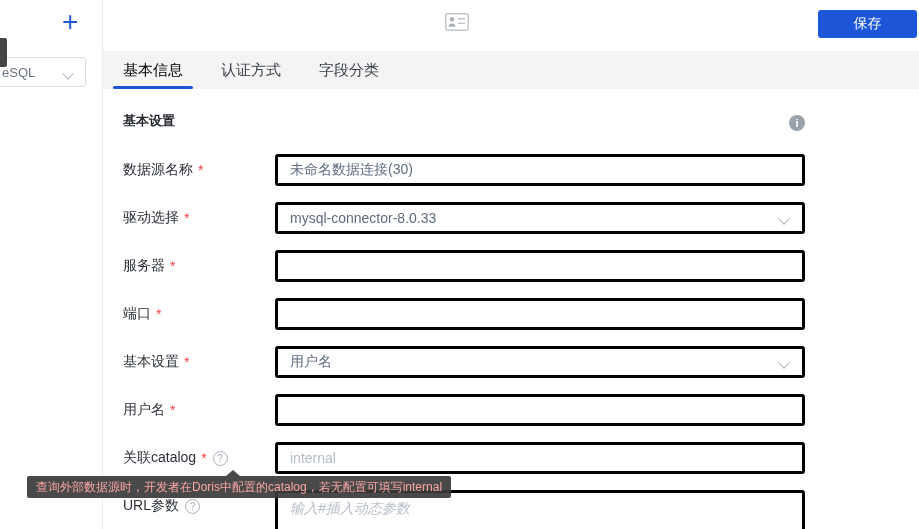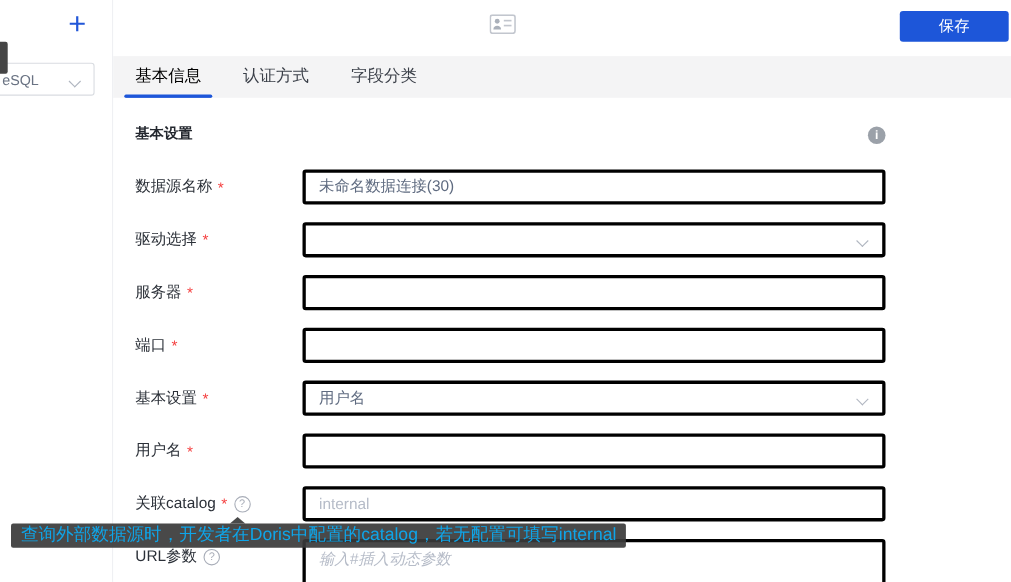--- a/index.html
+++ b/index.html
@@ -99,22 +99,22 @@
     transform:rotate(45deg); display:inline-block;
   }
   .sel .chev { position:absolute; right:14px; top:10px; }
 
   
   .r0 { top:65px; }  .r1 { top:113px; } .r2 { top:161px; } .r3 { top:209px; }
   .r4 { top:257px; } .r5 { top:305px; } .r6 { top:353px; } .r7 { top:401px; }
 
   
   .tooltip {
-    position:absolute; left:10px; top:476px; height:22px; z-index:50;
-    background:rgba(58,58,58,0.92); color:#0ea5e9; font-size:16px; line-height:22px;
+    position:absolute; left:27px; top:476px; height:22px; z-index:50;
+    background:rgba(58,58,58,0.92); color:#fca5a5; font-size:12px; line-height:22px;
     padding:0 9px; border-radius:2px; white-space:nowrap;
   }
   .tooltip::before {
     content:""; position:absolute; left:199px; top:-6px;
     border-left:7px solid transparent; border-right:7px solid transparent;
     border-bottom:6px solid rgba(58,58,58,0.92);
   }
 </style>
 </head>
 <body>
@@ -161,20 +161,21 @@
     </div>
   </div>
 
   <div class="form-row r1">
     <div class="lbl">
       <span>驱动选择</span>
       <span class="star">*</span>
     </div>
     <div class="ctrl">
       <div class="sel">
+        <span>mysql-connector-8.0.33</span>
         <i class="chev"></i>
       </div>
     </div>
   </div>
 
   <div class="form-row r2">
     <div class="lbl">
       <span>服务器</span>
       <span class="star">*</span>
     </div>

